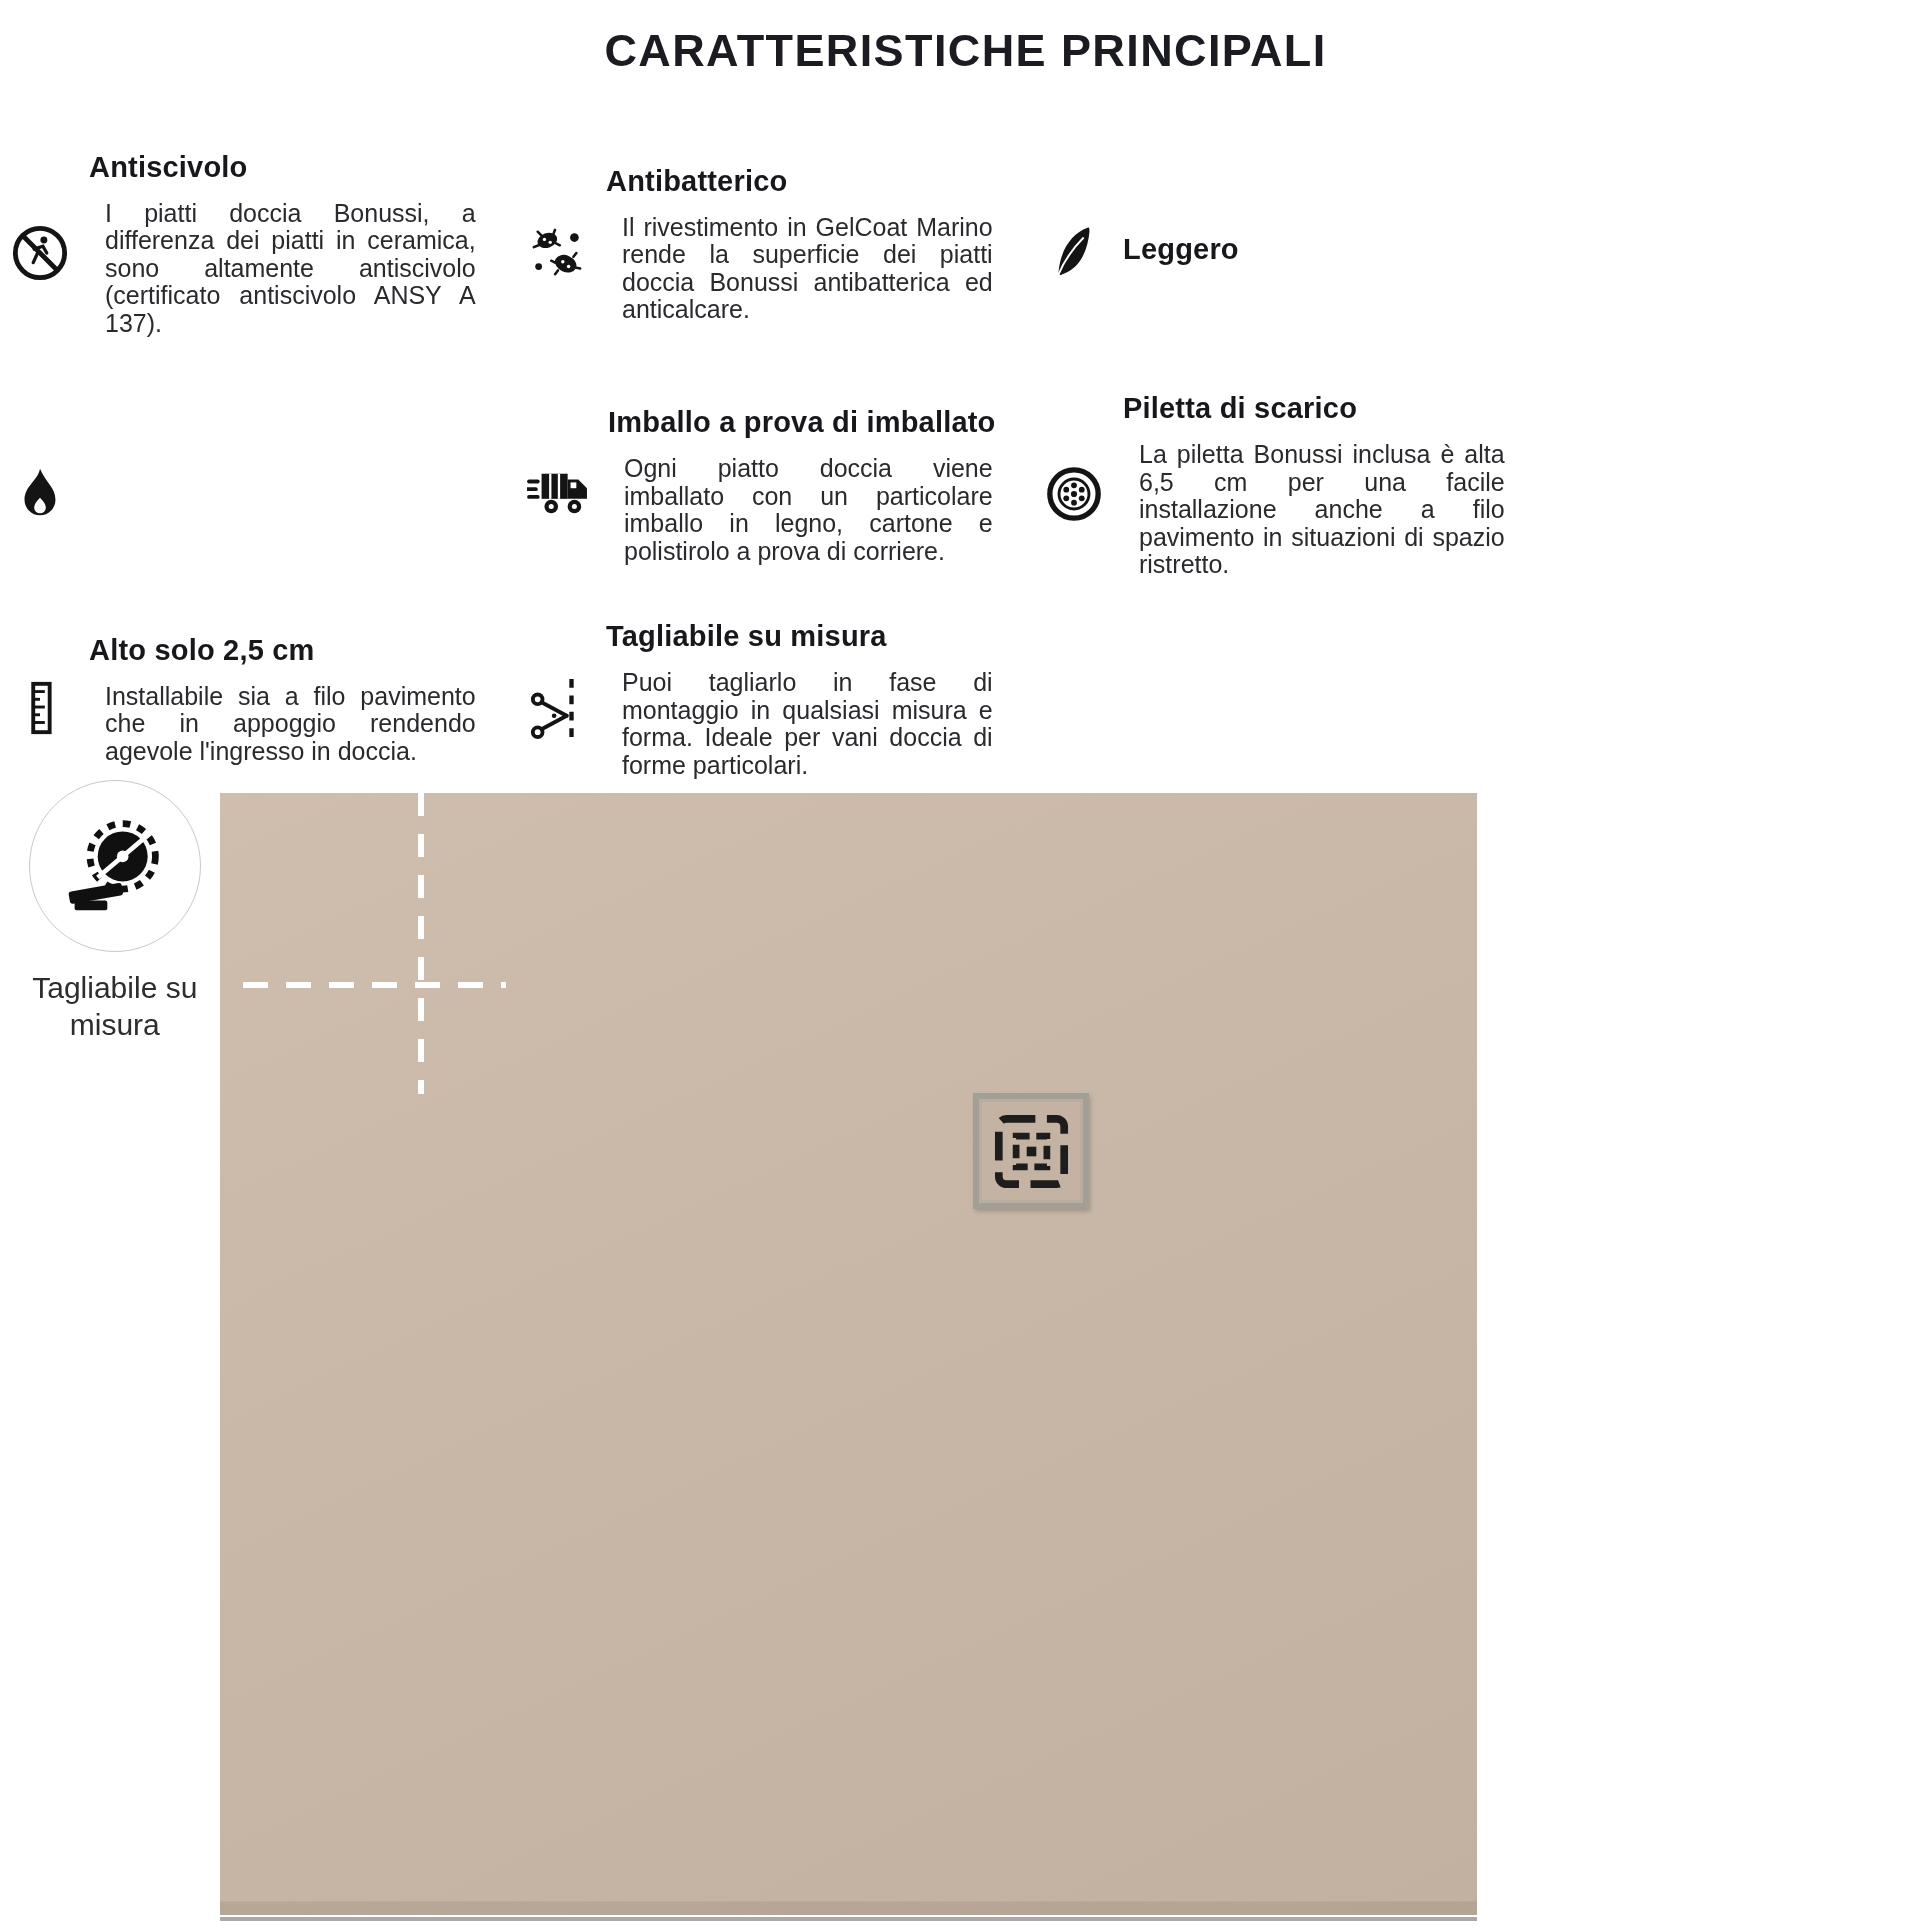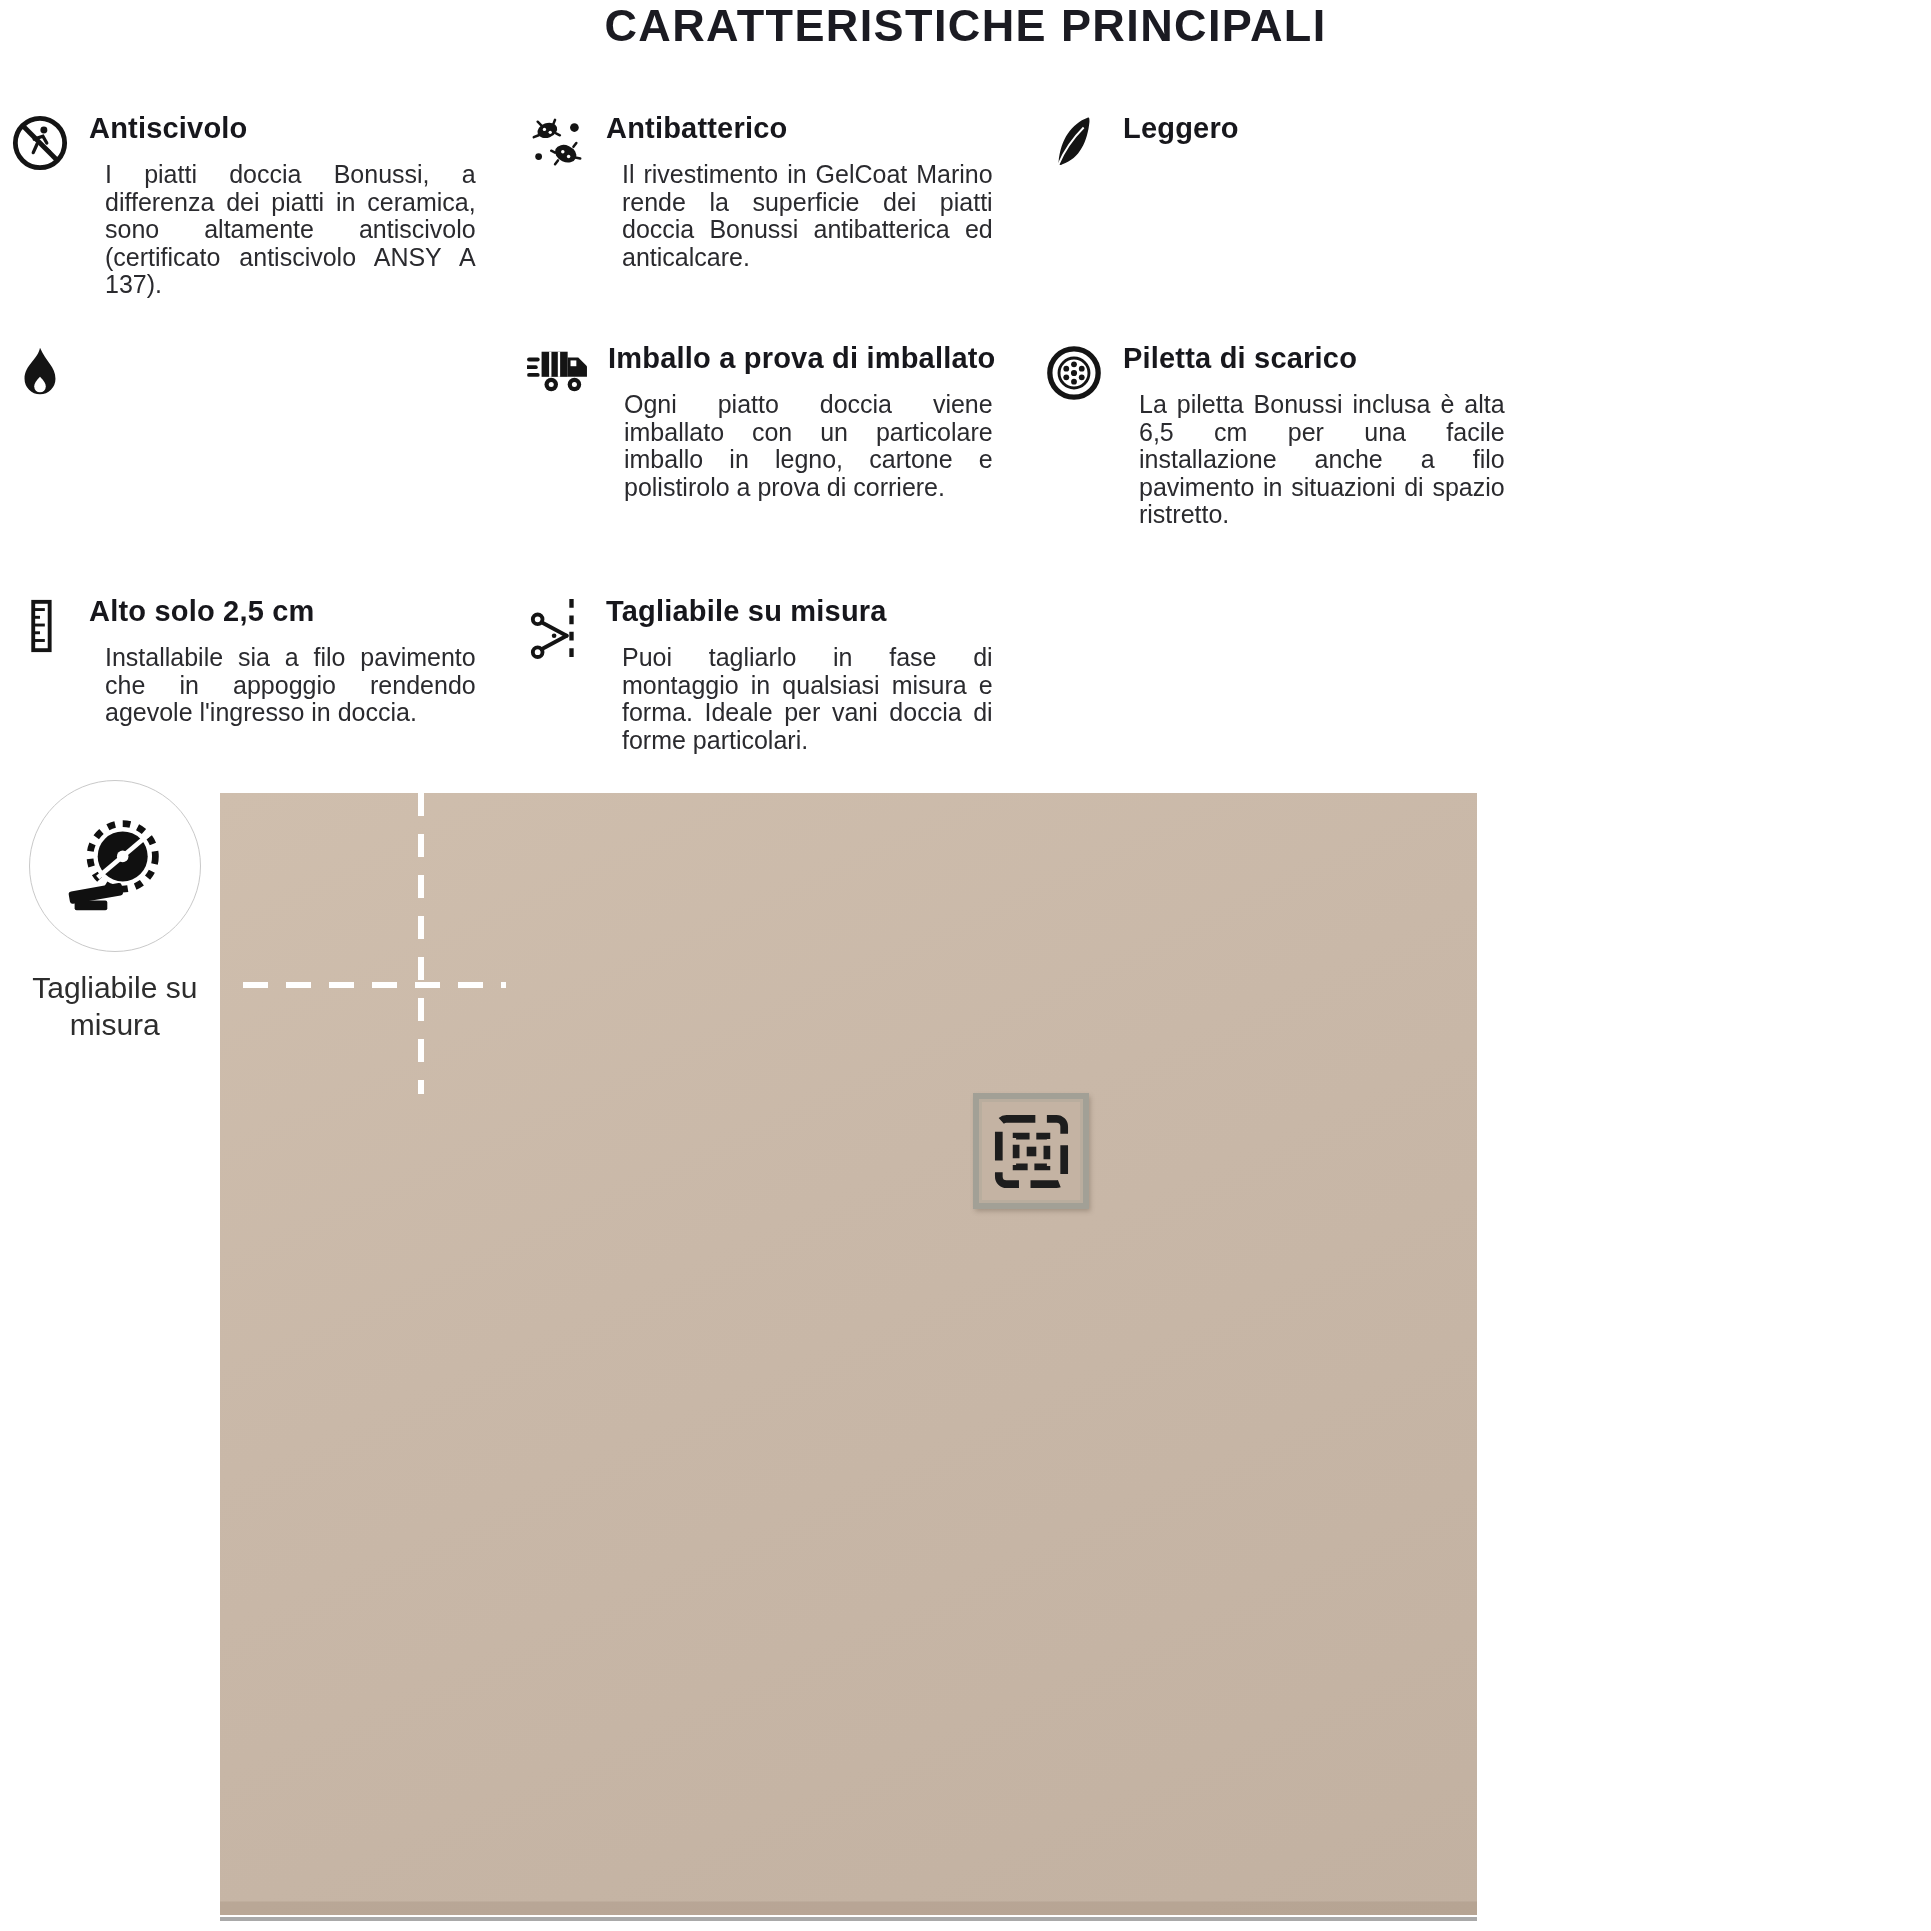--- a/index.html
+++ b/index.html
@@ -4,33 +4,33 @@
 <style>
   * { box-sizing: border-box; }
   html, body { margin: 0; padding: 0; }
   body {
     width: 1931px; height: 1931px; position: relative;
     background: #ffffff; overflow: hidden;
     font-family: "Liberation Sans", "DejaVu Sans", sans-serif;
     color: #222;
   }
   .page-title {
-    margin: 0; 
+    margin: 0; padding-top: 25px;
     text-align: center;
     font-size: 45px; font-weight: 800; letter-spacing: 1.4px;
     color: #1b1b22;
   }
   .features {
     position: relative; z-index: 2;
     margin-top: 60px; padding-left: 9.7px;
     display: grid;
     grid-template-columns: 517px 517px 512px;
     grid-template-rows: 230px 253px auto;
   }
-  .cell { display: flex; align-items: flex-start; }
+  .cell { display: flex; align-items: center; }
   .icon-box {
     flex: 0 0 60px; display: flex; justify-content: center;
     margin-right: 19.3px; padding-top: 1.9px;
   }
   .feature-text { flex: 1; padding-right: 35px; }
   .feature-heading {
     margin: 0 0 4.8px 0;
     font-size: 29px; line-height: 33px; font-weight: 700;
     letter-spacing: 0.2px; color: #17171c;
   }

